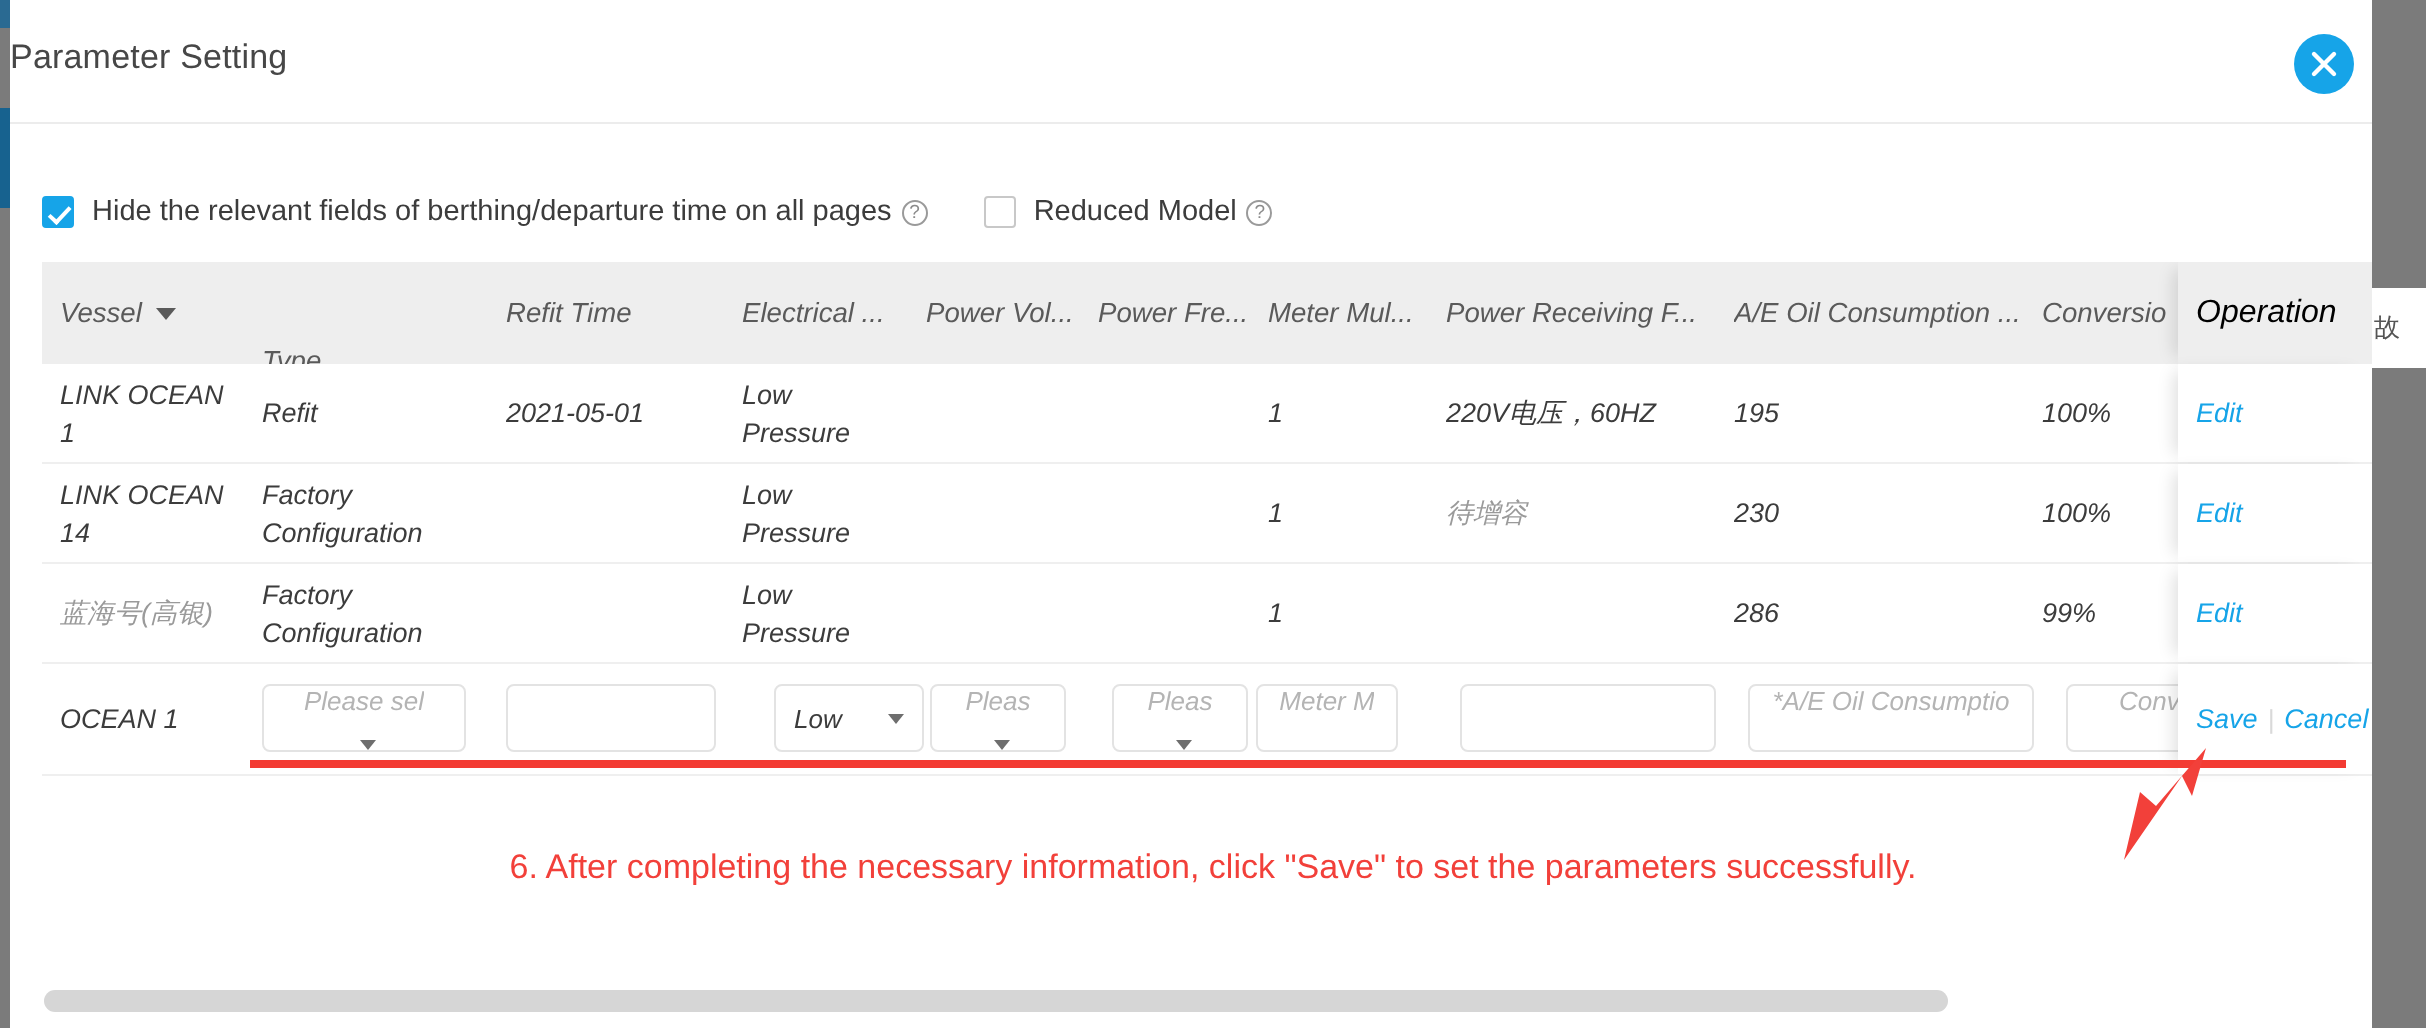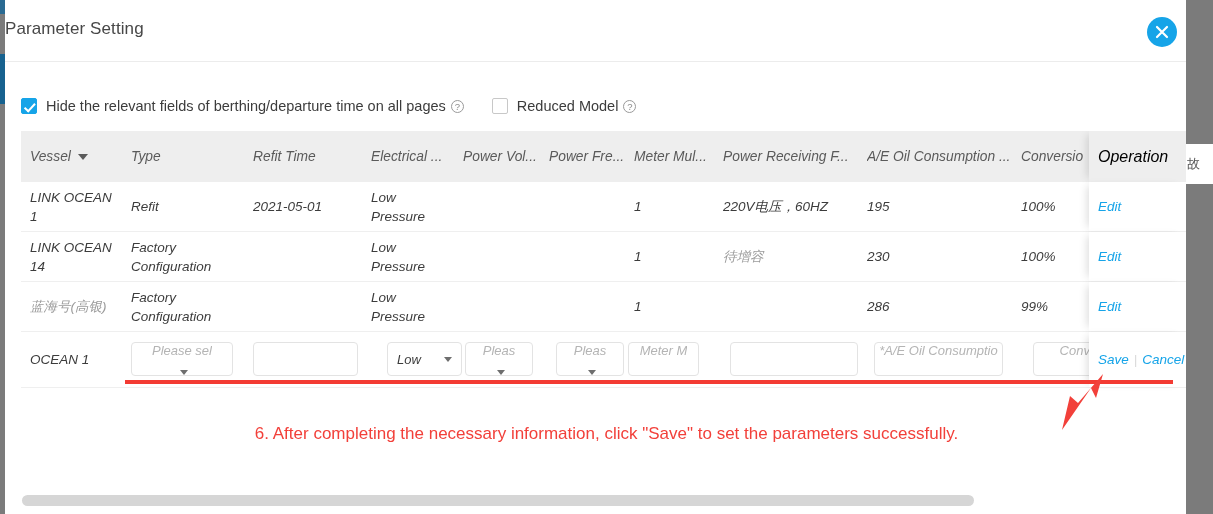--- a/index.html
+++ b/index.html
@@ -324,21 +324,21 @@
     </div>
 
     <div class="table-wrap">
       <div class="tbl">
 
         <div class="thead">
           <div class="cell" style="left:9px;width:100px;">
               <span>Vessel</span>
               <span class="sort-caret"></span>
             </div>
-          <div class="cell" style="left:110px;width:120px;">Type</div>
+          <div class="cell" style="left:110px;width:120px;margin-top:24px;">Type</div>
           <div class="cell" style="left:232px;width:110px;">Refit Time</div>
           <div class="cell" style="left:350px;width:84px;">Electrical ...</div>
           <div class="cell" style="left:442px;width:78px;">Power Vol...</div>
           <div class="cell" style="left:528px;width:76px;">Power Fre...</div>
           <div class="cell" style="left:613px;width:80px;">Meter Mul...</div>
           <div class="cell" style="left:702px;width:135px;">Power Receiving F...</div>
           <div class="cell" style="left:846px;width:160px;">A/E Oil Consumption ...</div>
           <div class="cell" style="left:1000px;width:68px;">Conversio</div>
           <div class="op-col">
             <span>Operation</span>
@@ -483,21 +483,21 @@
           </div>
 
           <div class="fc ph" style="left:607px;width:71px;">
             <span class="val">Meter M</span>
           </div>
 
           <div class="fc" style="left:709px;width:128px;">
             <span class="val"></span>
           </div>
 
-          <div class="fc ph" style="left:853px;width:129px;">
+          <div class="fc ph" style="left:853px;width:143px;">
             <span class="val">*A/E Oil Consumptio</span>
           </div>
 
           <div class="fc ph" style="left:1012px;width:95px;justify-content:flex-end;">
             <span class="val">Conver</span>
           </div>
 
           <div class="op-col">
             <span class="link">Save</span>
             <span class="op-sep">|</span>

